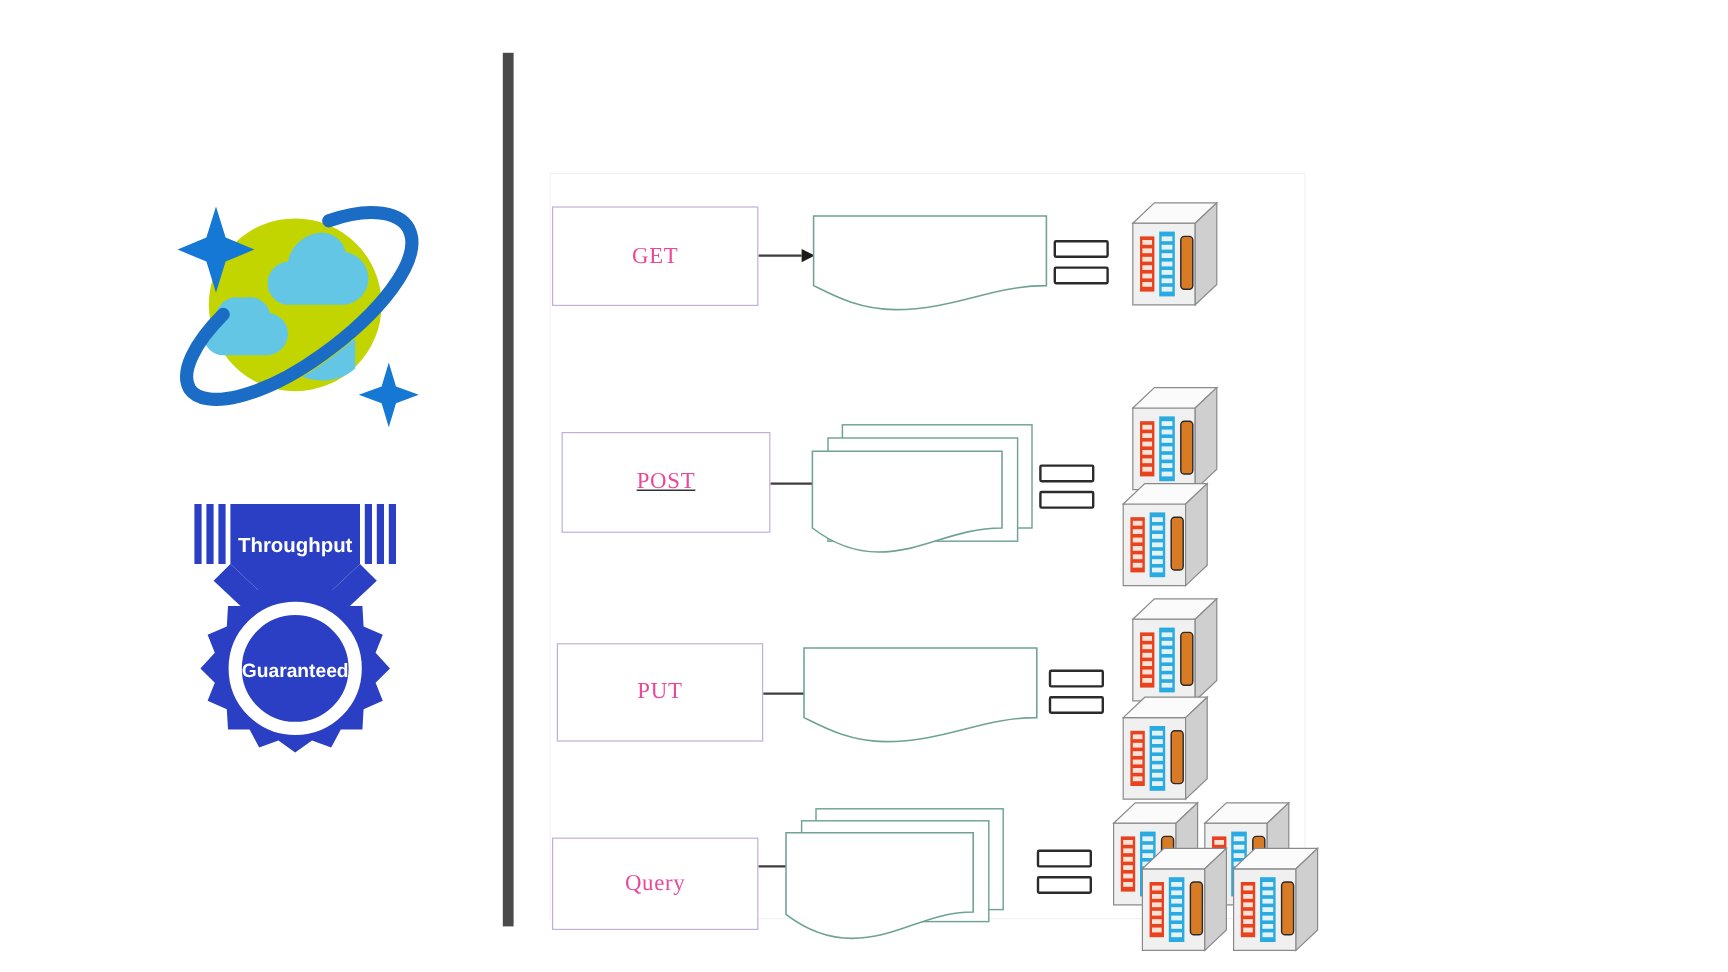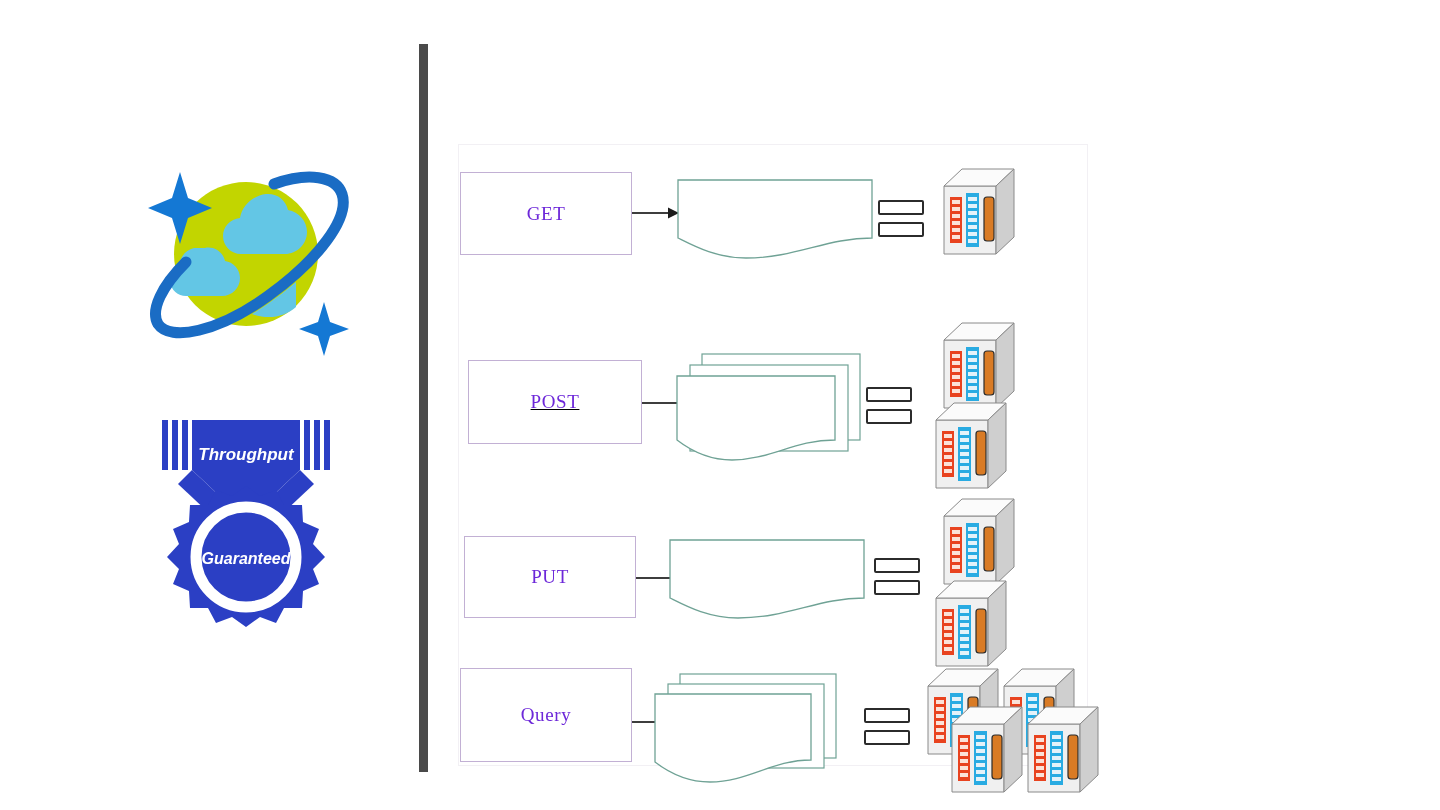--- a/index.html
+++ b/index.html
@@ -16,21 +16,21 @@
     width: 1440px;
     height: 810px;
     background: #ffffff;
     overflow: hidden;
   }
 
   
   #left-panel {
     position: absolute;
     left: 0; top: 0;
-    width: 420px; height: 810px; font-style: italic;
+    width: 420px; height: 810px;
   }
 
   
   #cosmos-logo {
     position: absolute;
     left: 128px; top: 136px;
     width: 228px; height: 228px;
   }
   #cosmos-logo svg { display: block; width: 100%; height: 100%; }
 
@@ -93,21 +93,21 @@
     position: absolute;
     box-sizing: border-box;
     border: 1.4px solid #c2b0d4;
     background: #ffffff;
     display: flex;
     align-items: center;
     justify-content: center;
   }
   .verb-label {
     font-size: 19px;
-    color: #6d28d9;
+    color: #ec4899;
     font-family: "Liberation Serif", serif;
     letter-spacing: 0.6px;
   }
 
   
   .arrow { position: absolute; }
   .arrow svg { display: block; }
 
   
   .docs { position: absolute; }
@@ -411,21 +411,21 @@
                 <rect x="28" y="68" width="9" height="4"></rect>
               <rect x="28" y="75" width="9" height="4"></rect>
             </g>
             <rect x="44" y="33" width="10" height="44" rx="3" fill="#D97B25" stroke="#2b2b2b" stroke-width="1.2"></rect>
           </svg>
         </div>
       </div>
     </div>
 
     <div class="row" style="top:608px;height:150px;">
-      <div class="verb-box" style="left:4px; top:16px; width:172px; height:94px;">
+      <div class="verb-box" style="left:4px; top:46px; width:172px; height:77px;">
         <span class="verb-label">Query</span>
       </div>
 
       <div class="arrow" style="left:176px; top:63px;">
         <svg width="48" height="14" viewBox="0 0 48 14">
           <line x1="0" y1="7" x2="36" y2="7" stroke="#3d3d3d" stroke-width="1.8"></line>
           <path d="M36 1.5 L47 7 L36 12.5 Z" fill="#1b1b1b"></path>
         </svg>
       </div>
 

